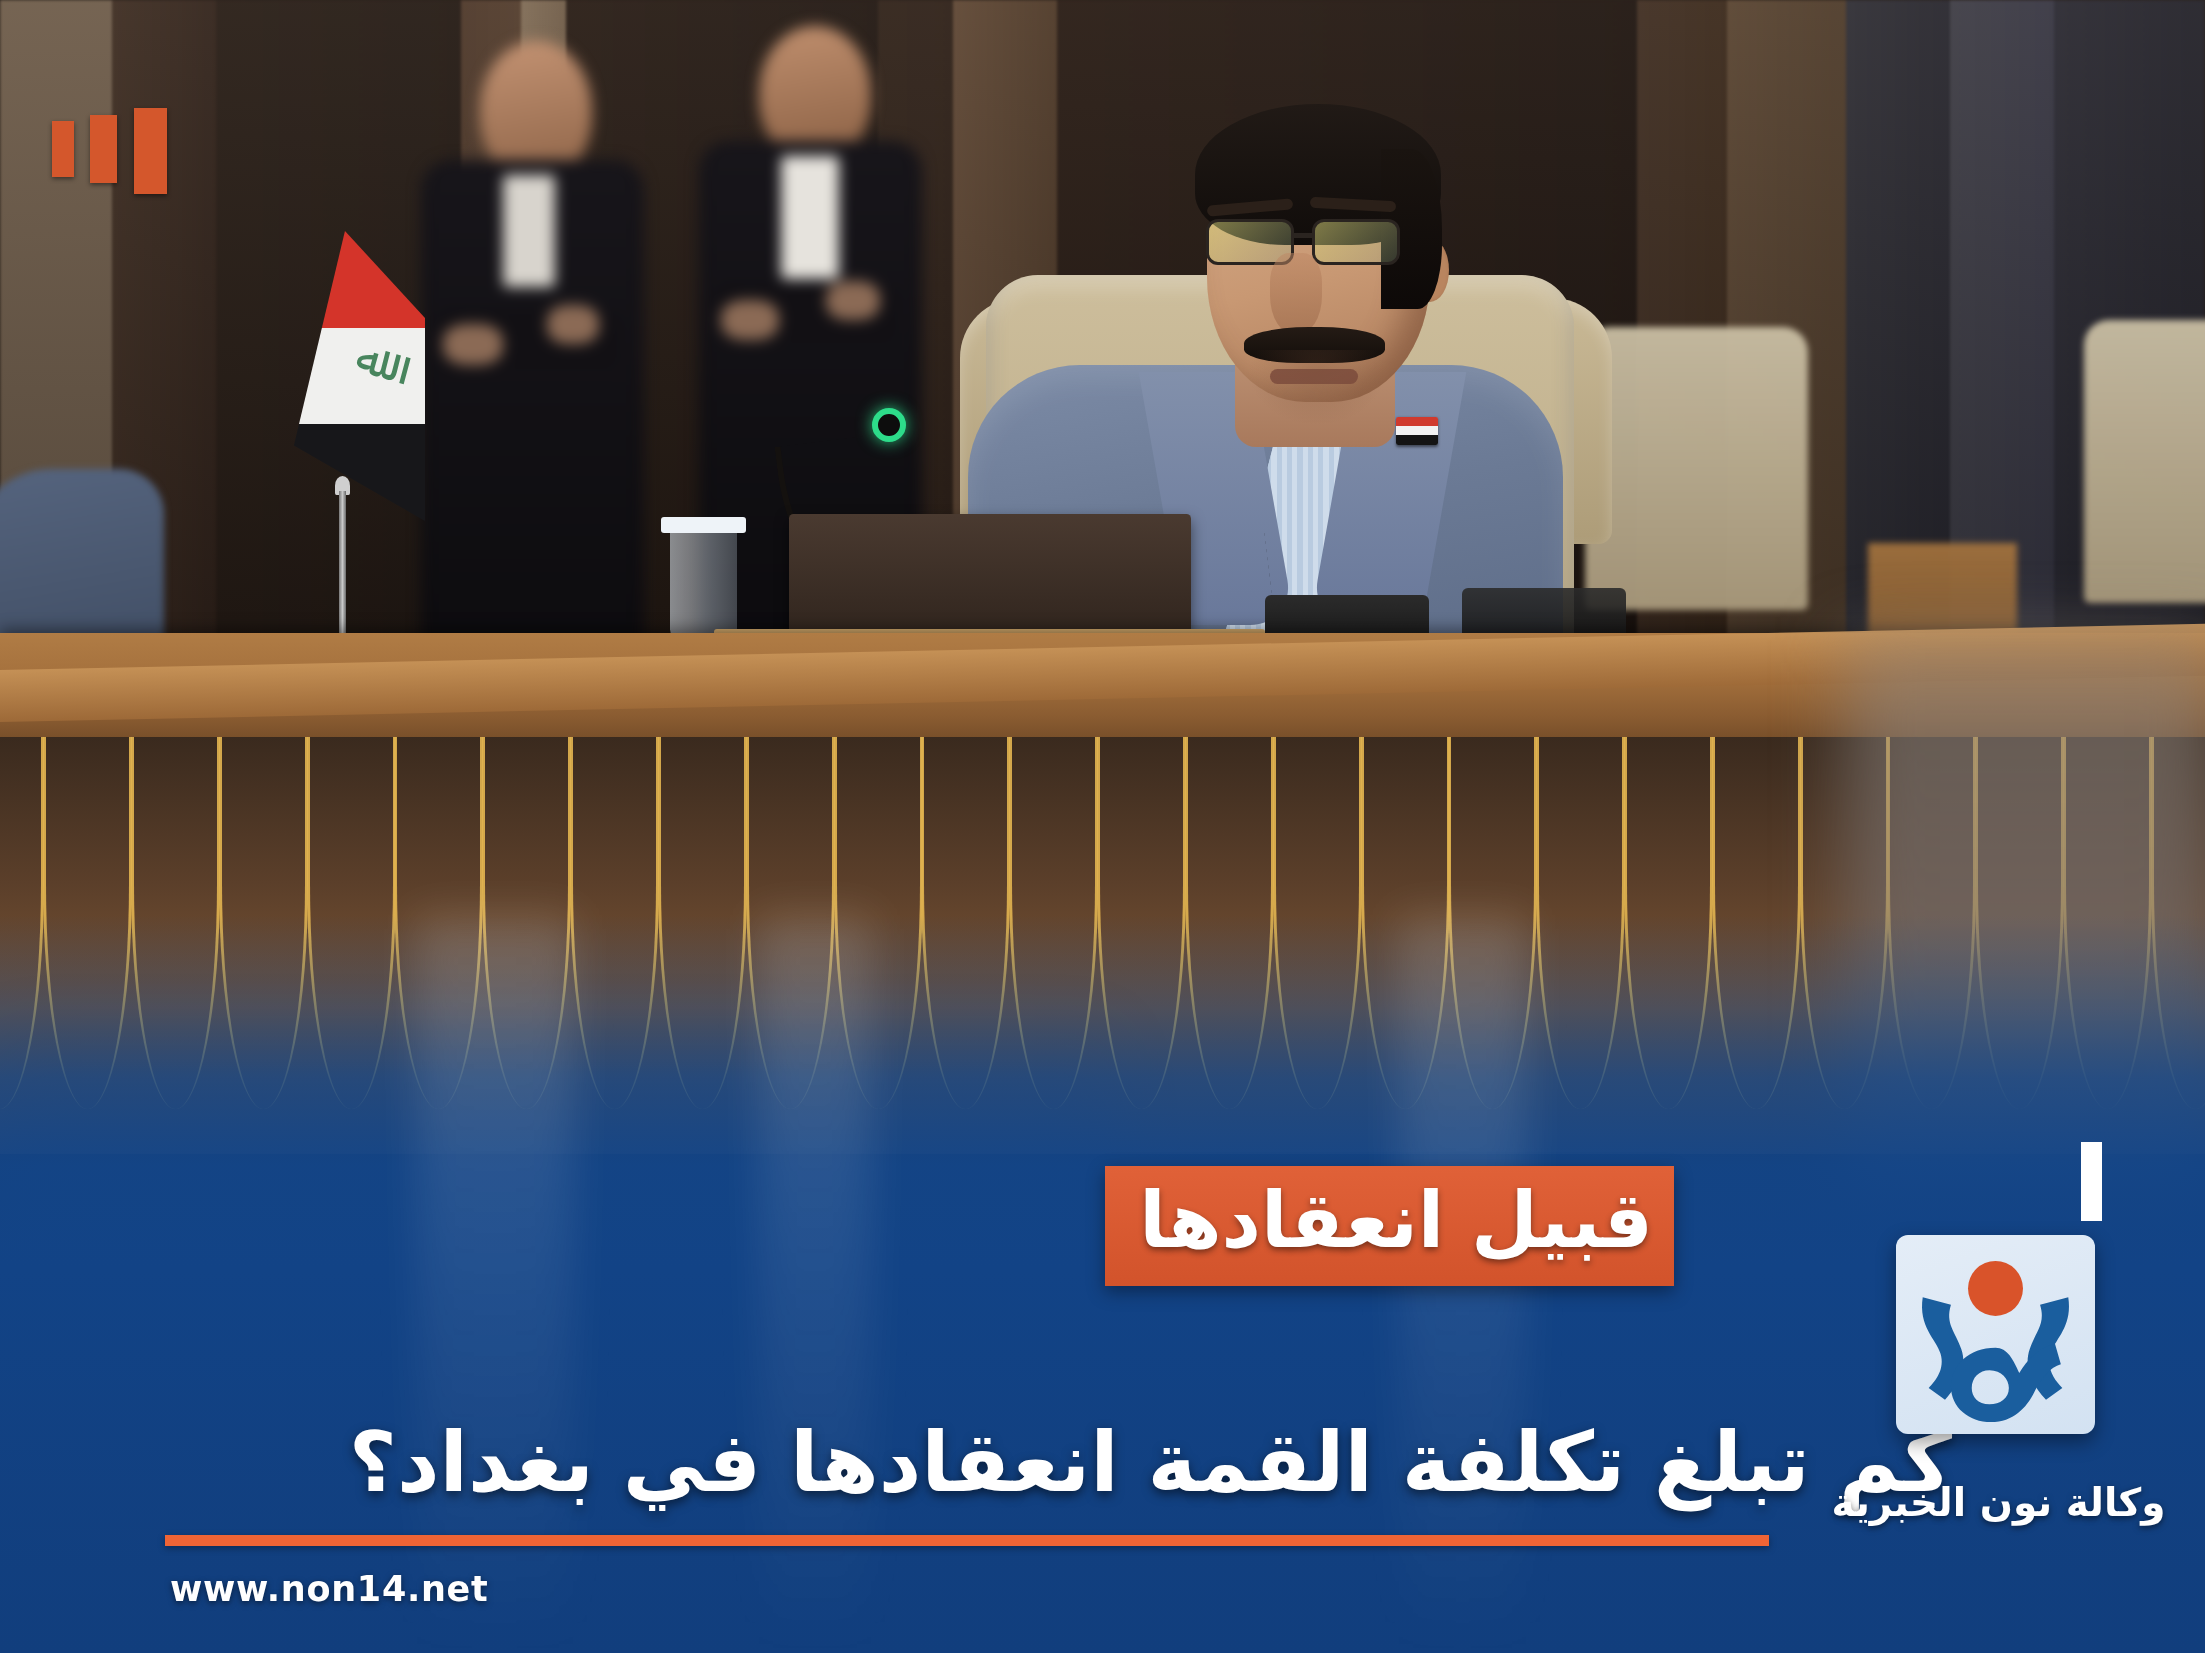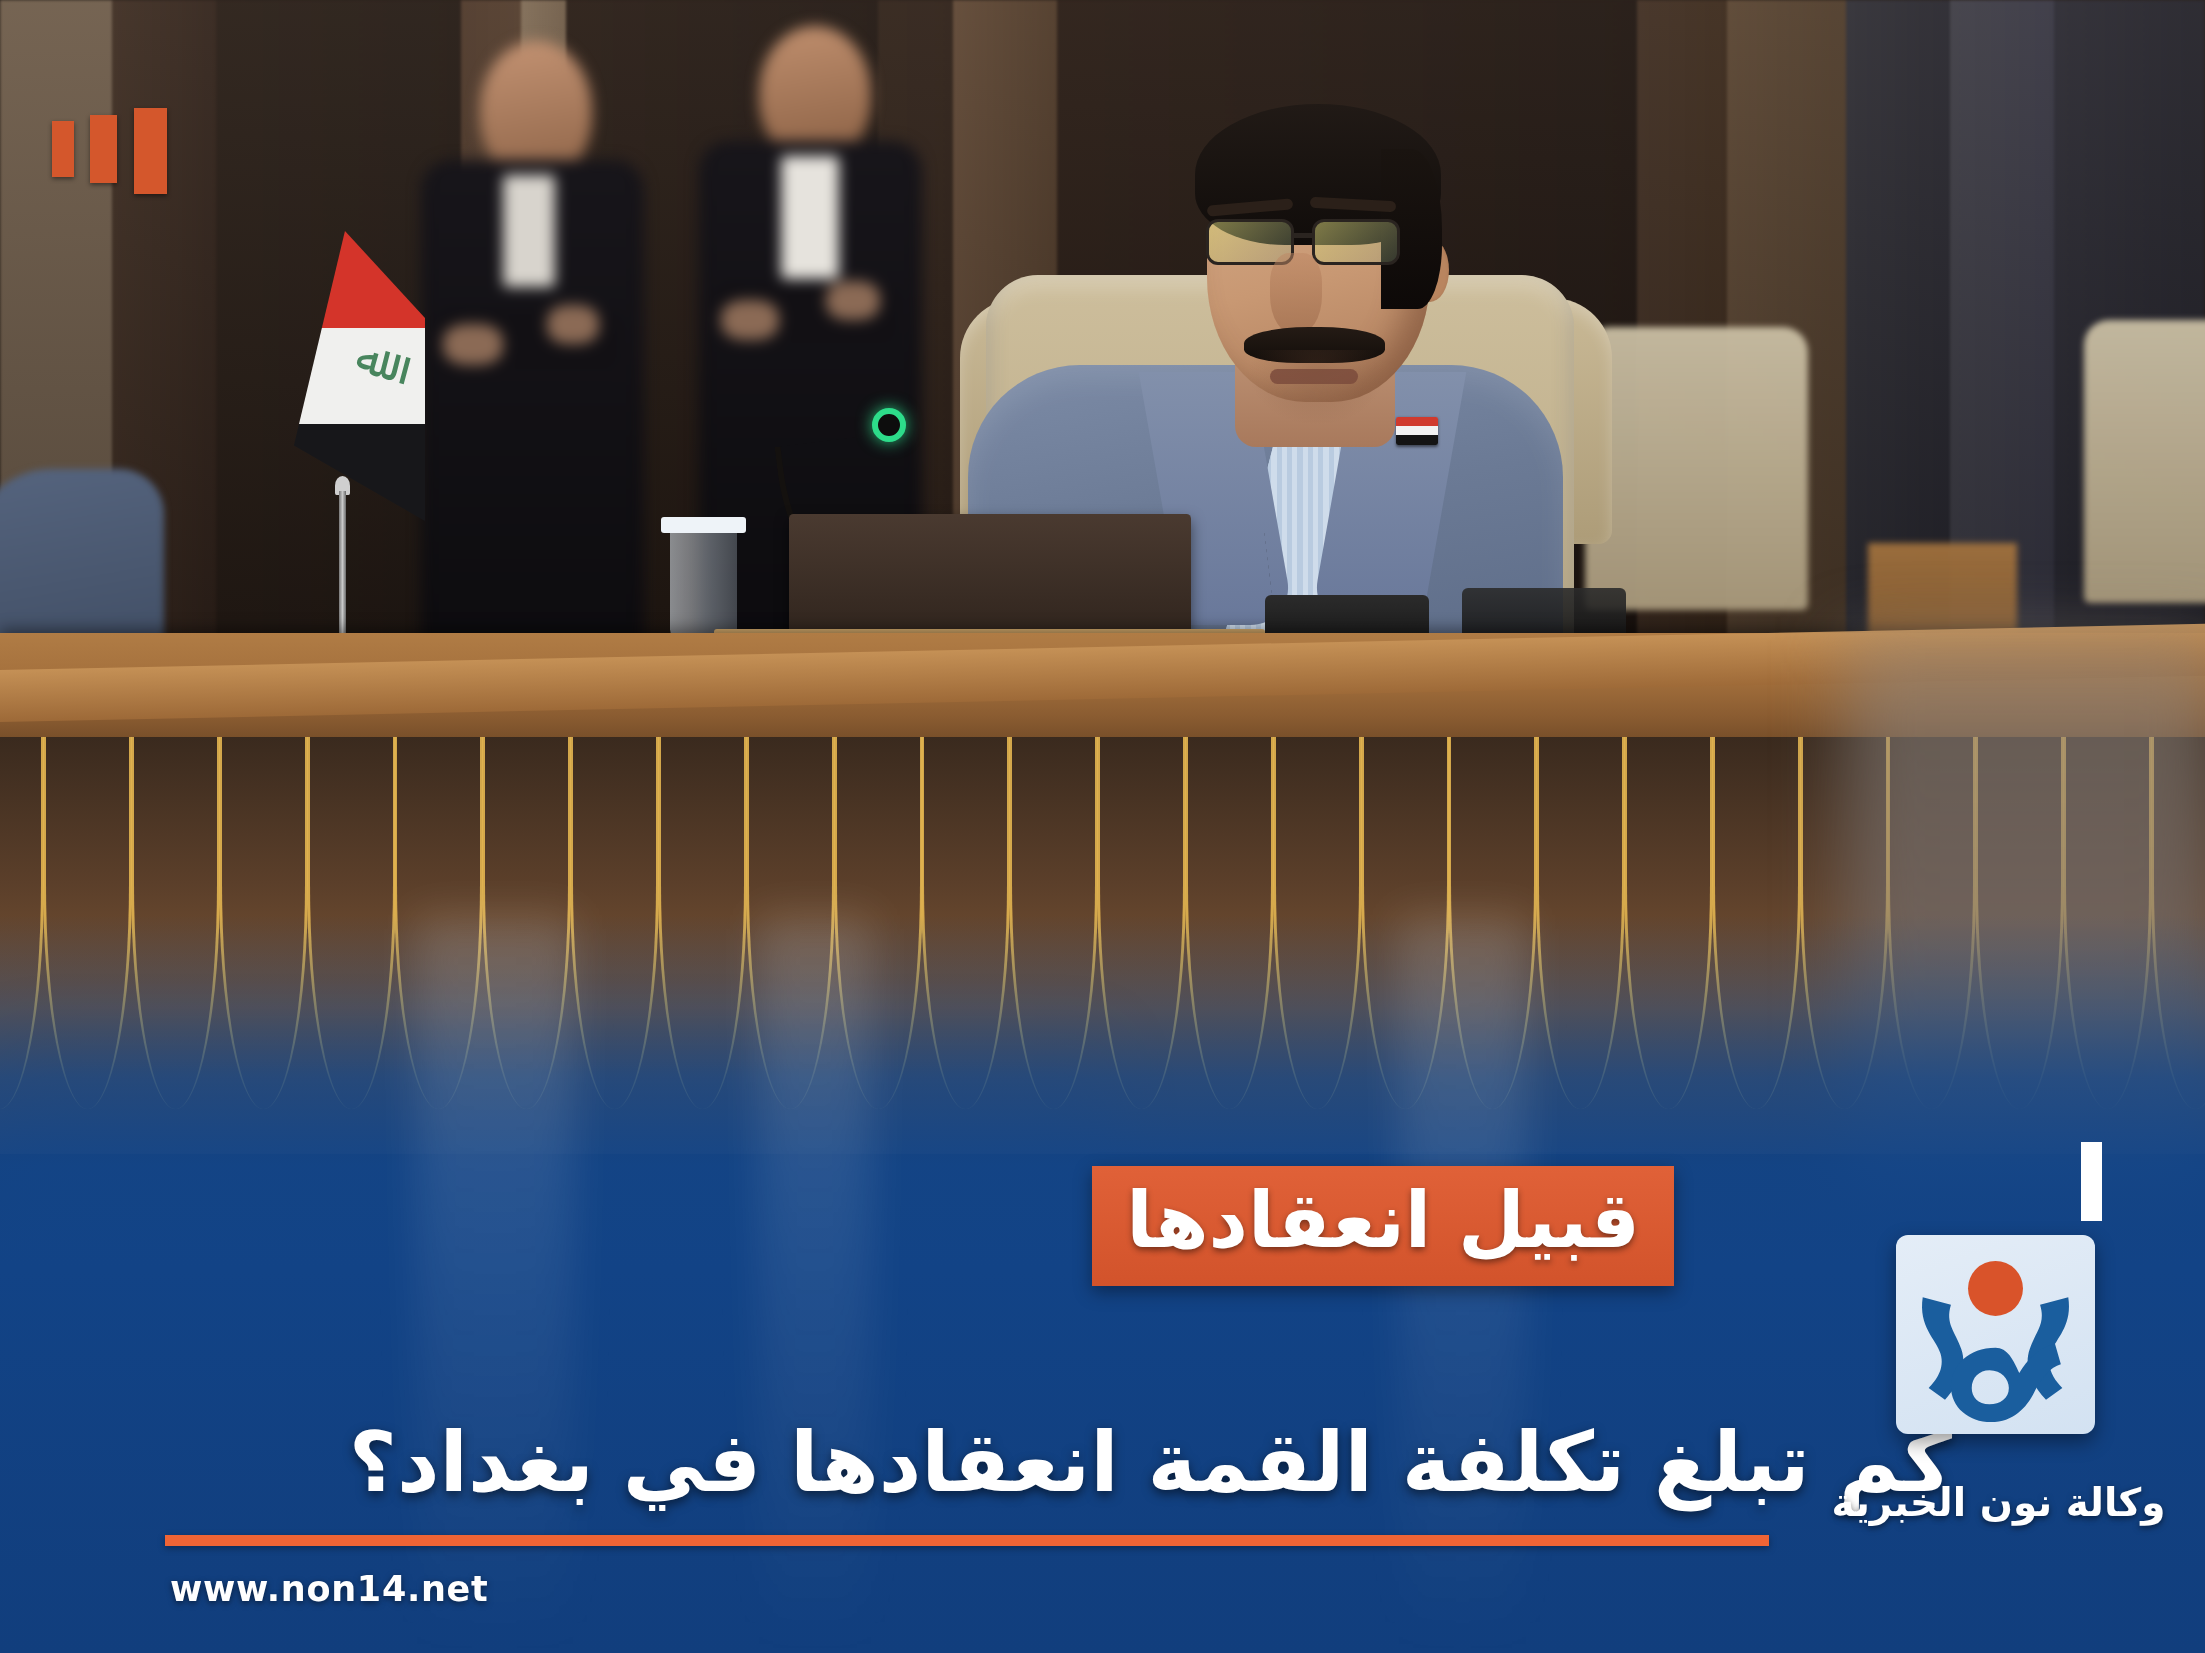--- a/index.html
+++ b/index.html
@@ -283,21 +283,21 @@
   .barmark{position:absolute;left:52px;top:108px;display:flex;align-items:flex-start;gap:16.4px;}
   .barmark i{display:block;background:#d4572c;box-shadow:0 1.5px 4.5px rgba(0,0,0,.45);}
   .barmark i:nth-child(1){width:33px;height:86px;}
   .barmark i:nth-child(2){width:27px;height:68px;margin-top:7.4px;}
   .barmark i:nth-child(3){width:22px;height:56px;margin-top:13.4px;}
 
   
   .kicker{
     position:absolute;right:531px;top:1166px;
     background:linear-gradient(180deg,#e06138,#d2532b);
-    padding:12px 34px 22px 34px;
+    padding:12px 21px 22px 34px;
     color:#fff;font-weight:bold;font-size:77px;line-height:1.12;
     letter-spacing:-0.7px;
     text-shadow:0 3px 6.7px rgba(0,0,0,.45);
     box-shadow:0 6px 16.4px rgba(0,0,0,.38);
     white-space:nowrap;
   }
 
   .headline{
     position:absolute;right:253px;top:1355px;left:253px;
     text-align:right;

